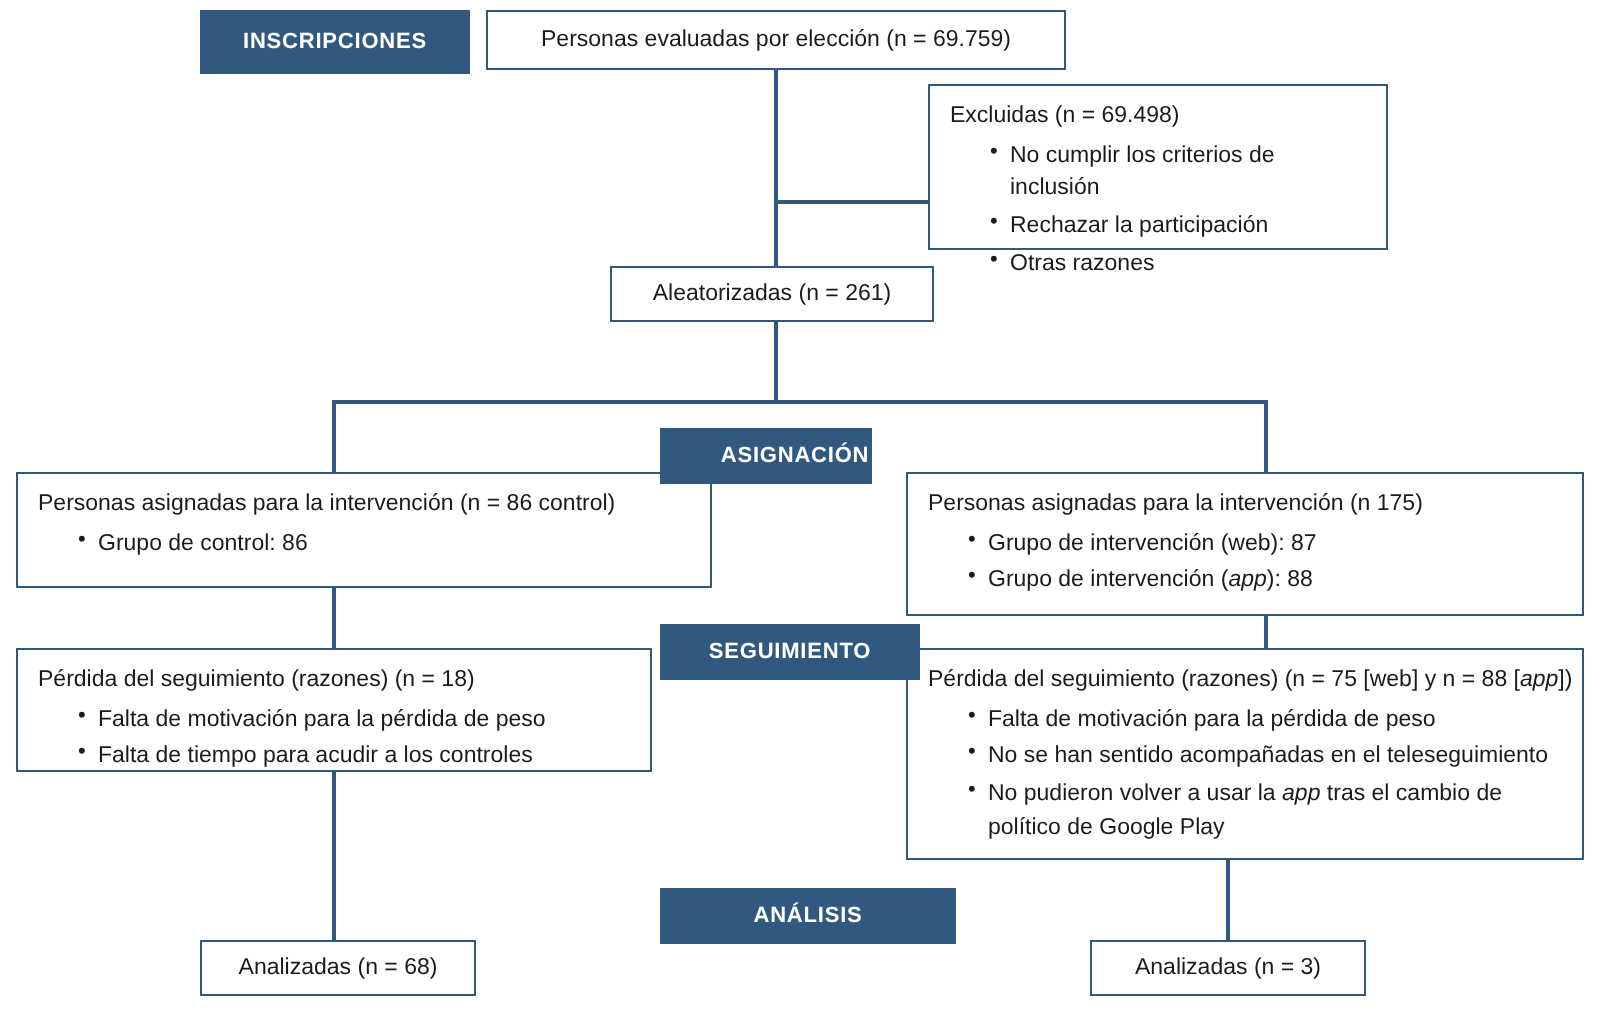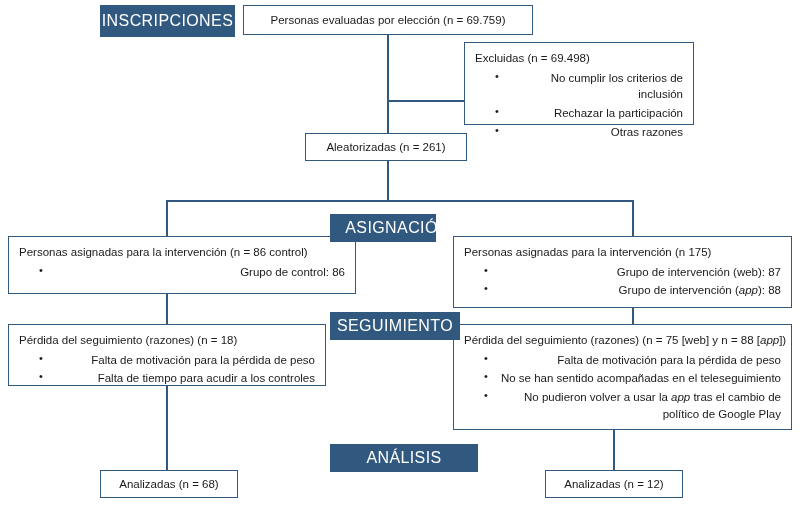--- a/index.html
+++ b/index.html
@@ -50,21 +50,20 @@
   }
   .box.padded {
     padding: 7px 10px 8px 10px;
   }
 
   
   ul.bullets {
     margin: 3px 0 0 0;
     padding: 0 0 0 20px;
     list-style: none;
-    text-align: right;
   }
   ul.bullets li {
     position: relative;
     margin: 2px 0 0 0;
     padding-left: 10px;
     font-size: 11.5px;
     line-height: 1.45;
   }
   ul.bullets li::before {
     content: "\2022";
@@ -74,22 +73,22 @@
     font-size: 11px;
     color: #1a1a1a;
   }
 
   
   .stage {
     position: absolute;
     box-sizing: border-box;
     background: #31597f;
     color: #ffffff;
-    font-weight: normal;
-    font-size: 16px;
+    font-weight: bold;
+    font-size: 11px;
     letter-spacing: 0.4px;
     display: flex;
     align-items: center;
     justify-content: center;
     text-align: center;
     z-index: 5;
   }
 
   
   #stage-enrol   { left: 100px; top: 5px;   width: 135px; height: 32px; }
@@ -190,16 +189,16 @@
         <li>No se han sentido acompañadas en el teleseguimiento</li>
         <li>No pudieron volver a usar la <i>app</i> tras el cambio de político de Google Play</li>
       </ul>
   </div>
 
   <div class="box centered" id="box-analyzed-left">
     <span class="title">Analizadas (n = 68)</span>
   </div>
 
   <div class="box centered" id="box-analyzed-right">
-    <span class="title">Analizadas (n = 12)</span>
+    <span class="title">Analizadas (n = 3)</span>
   </div>
 
 </div>
 
 </body></html>

